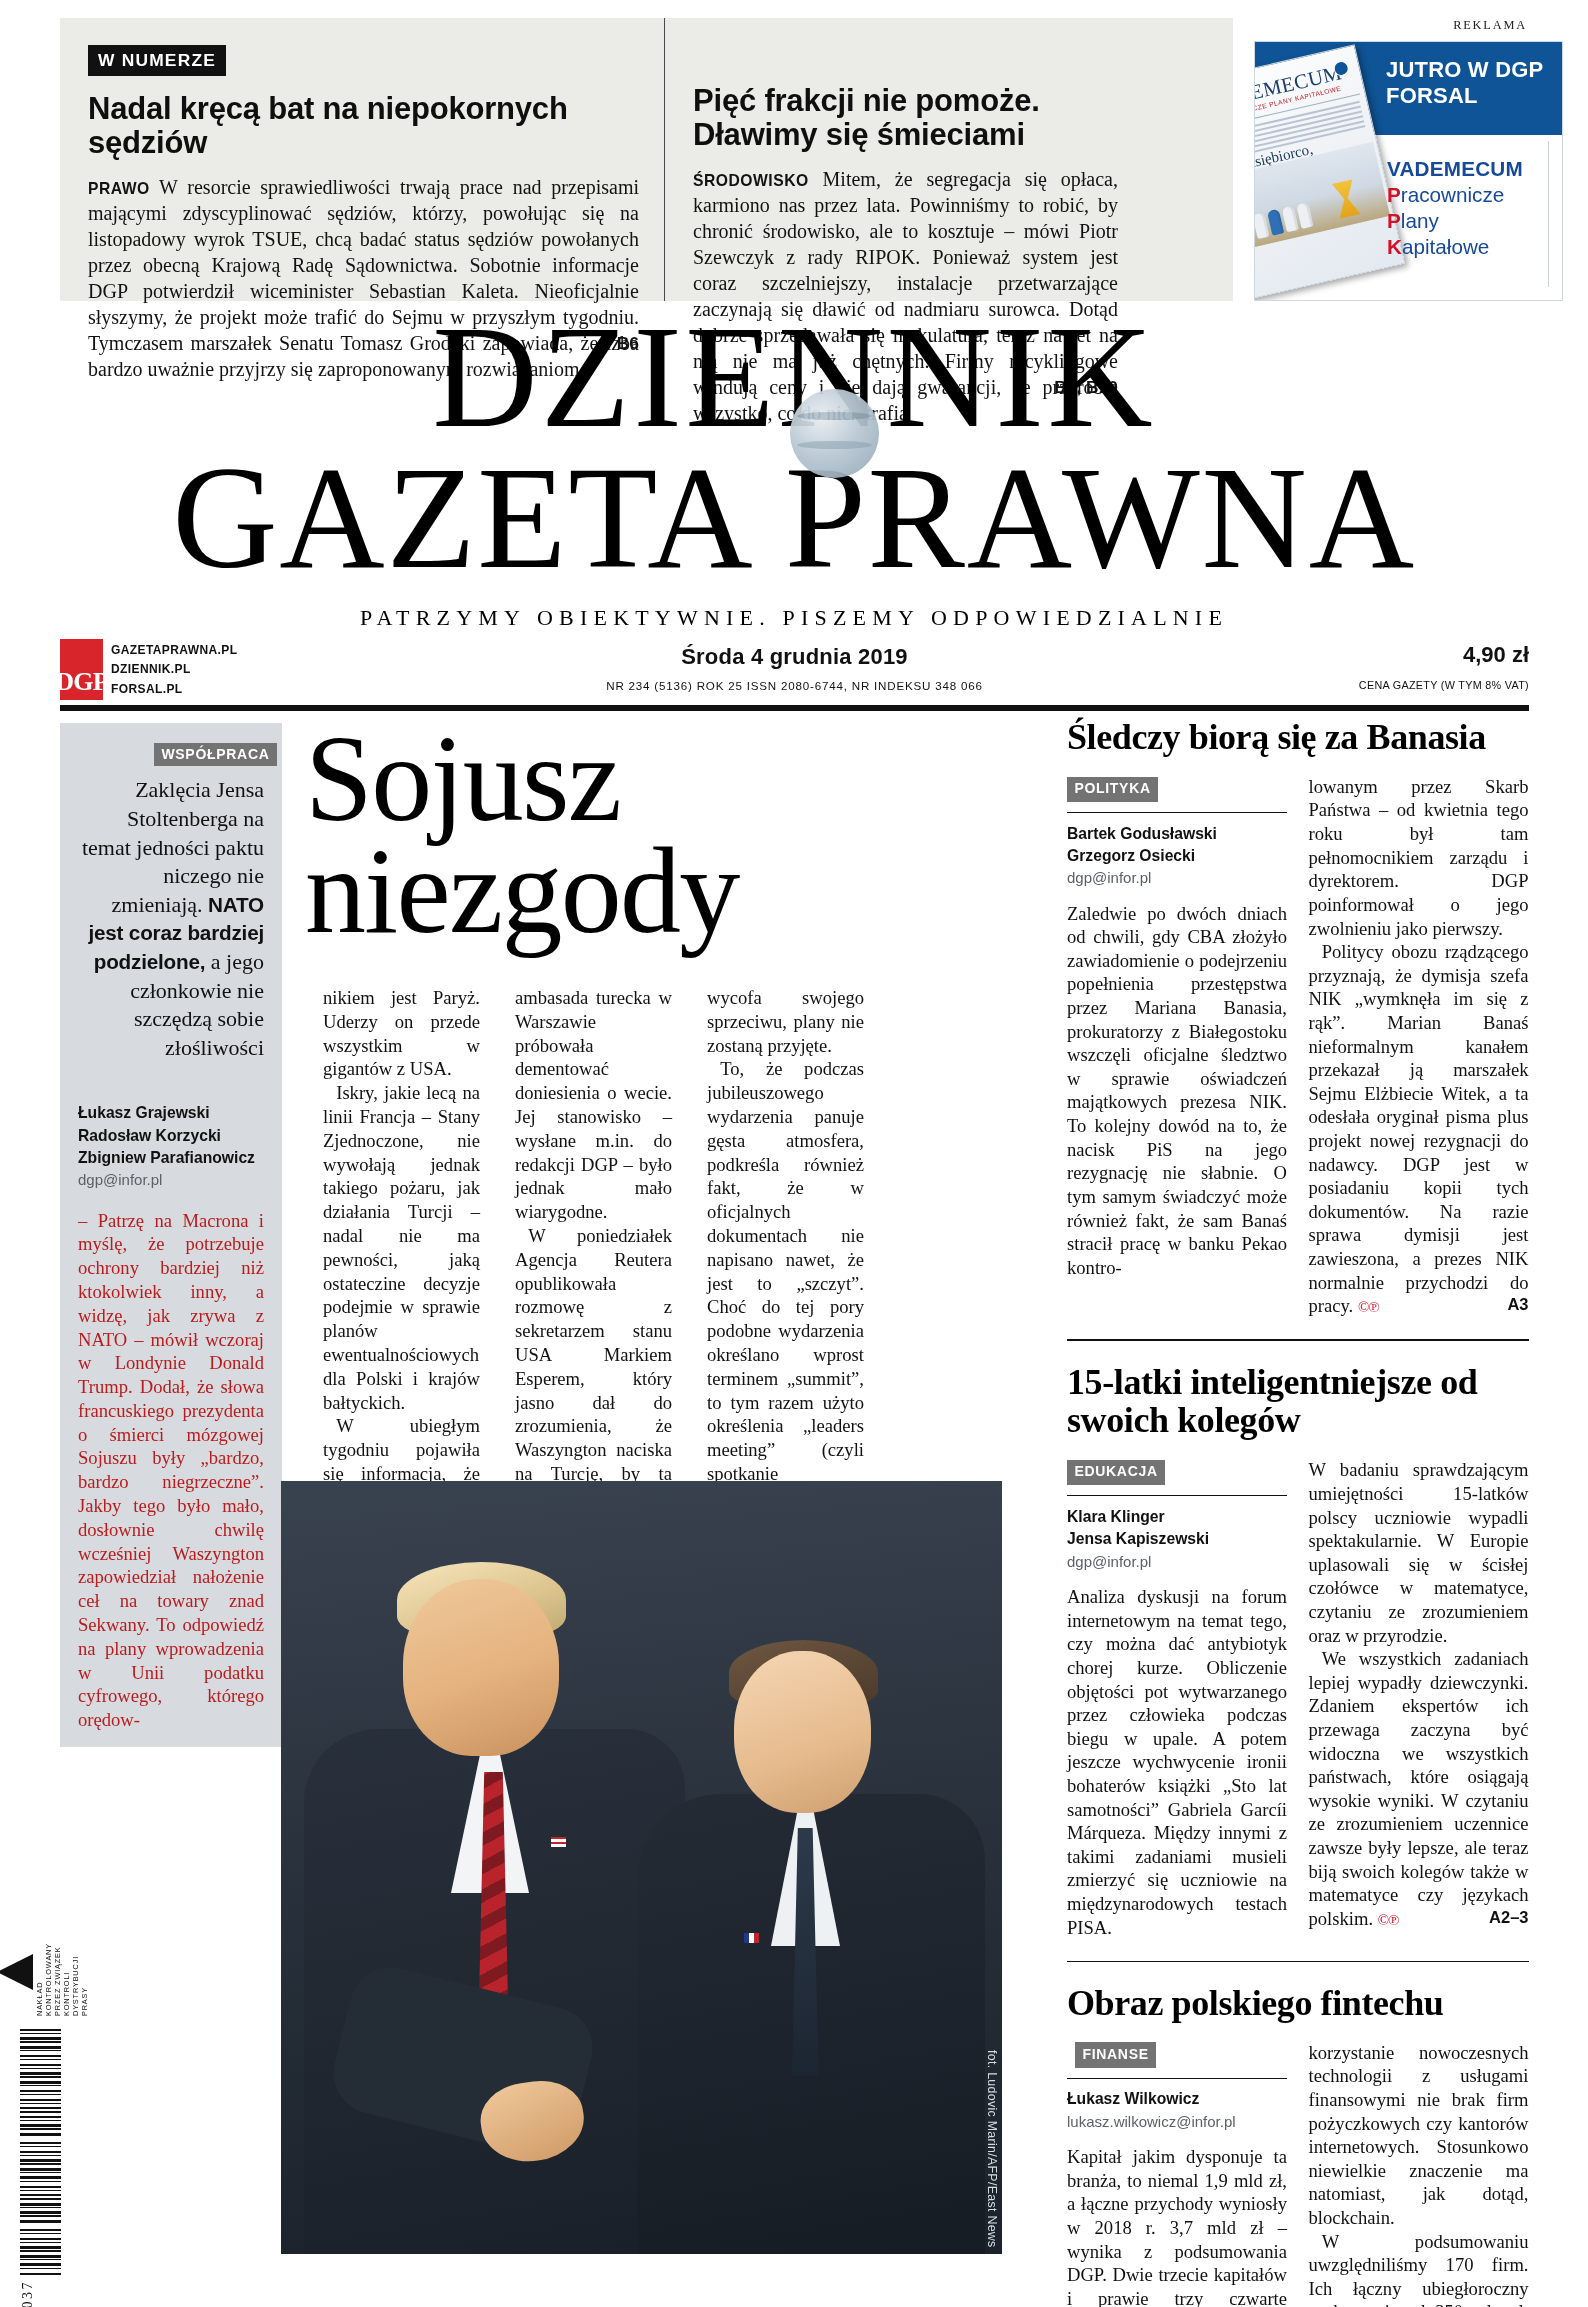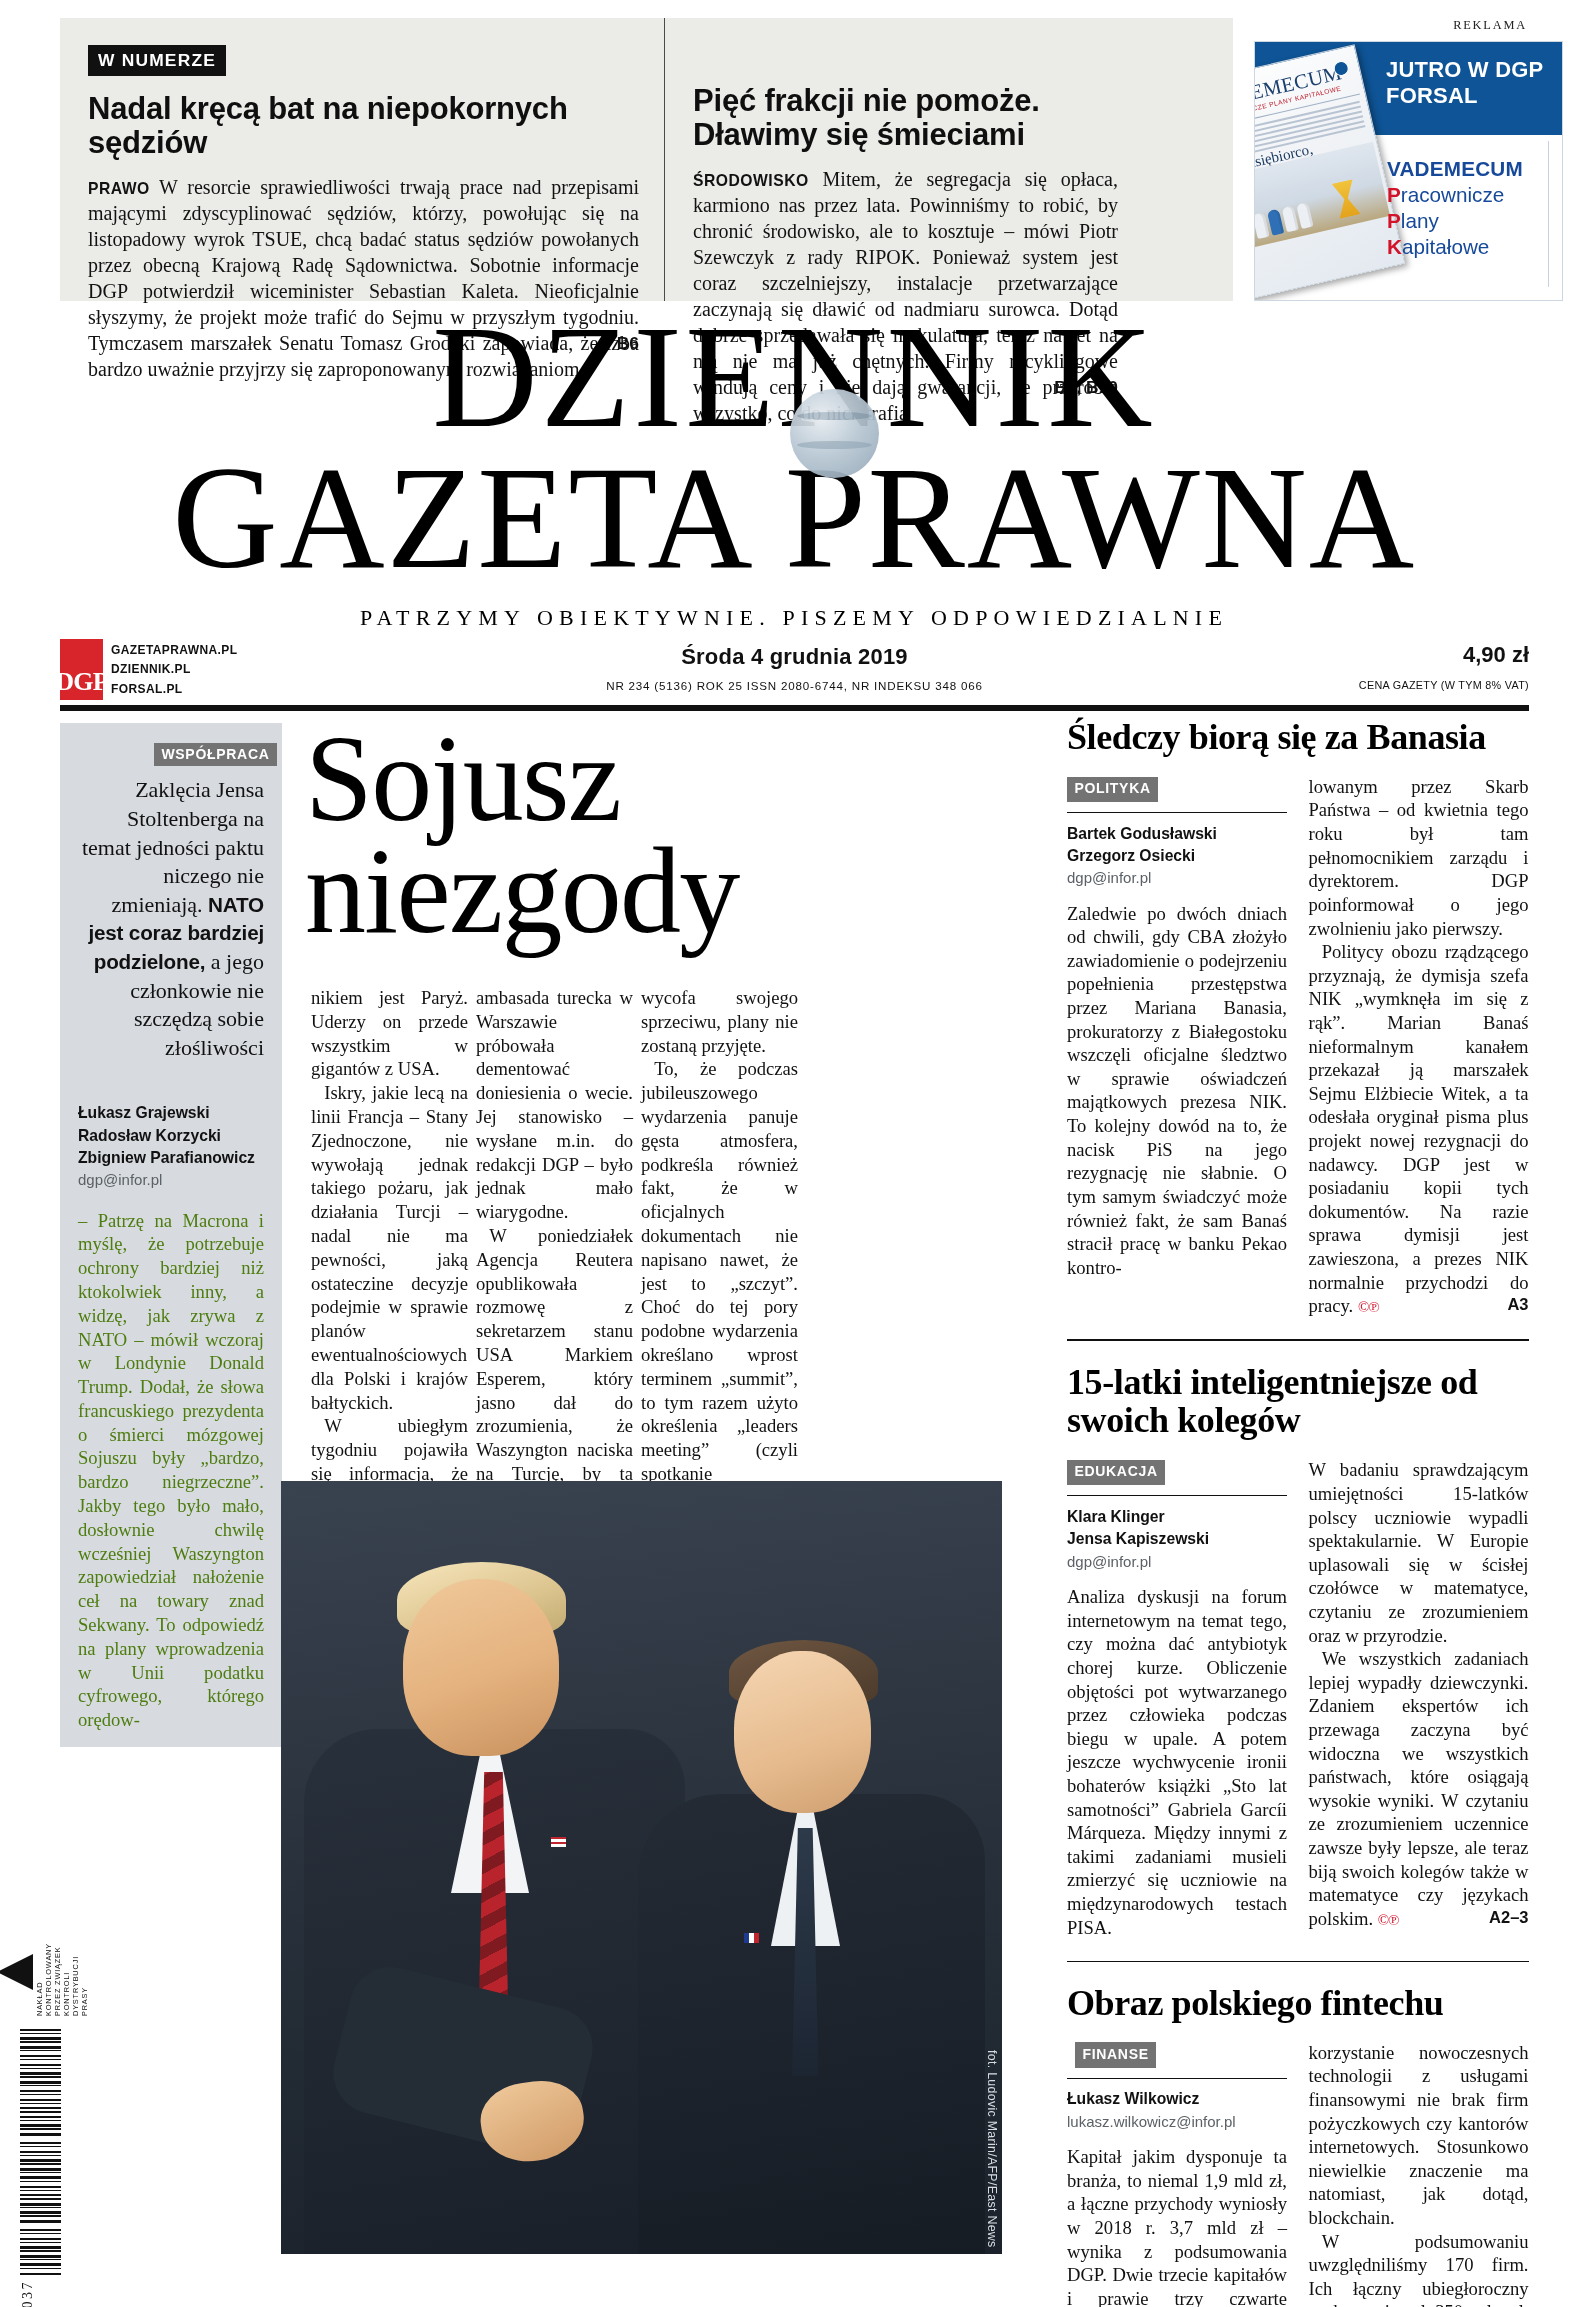--- a/index.html
+++ b/index.html
@@ -252,39 +252,39 @@
   .lead-deck b { font-family:"Liberation Sans", sans-serif; font-size:20.7px; letter-spacing:-0.2px;}
   .byline {
     margin-top: 40px;
     font-family:"Liberation Sans", sans-serif;
     font-weight: bold; font-size: 15.7px; line-height:1.42; color:#111;
   }
   .byline .mail { font-weight: normal; color:#5b6166; font-size:15px; }
   .side-body {
     margin-top: 18px;
     font-family:"Liberation Serif", serif;
-    font-size: 18.6px; line-height:1.28; color:#4d7c0f; text-align:justify;
+    font-size: 18.6px; line-height:1.28; color:#b91c1c; text-align:justify;
     hyphens: auto;
   }
 
   .lead-headline {
     flex: 1; padding-left: 23px;
   }
   .lead-headline h1 {
     font-family:"Liberation Serif", serif;
     font-weight: normal;
     font-size: 122px;
     line-height: 0.92;
     letter-spacing: -1.7px;
     color:#000;
   }
 
   .lead-cols {
-    position:absolute; left: 251px; top: 0; width: 680px;
-    display:flex; gap: 8px;
+    position:absolute; left: 263px; top: 0; width: 680px;
+    display:flex; gap: 35px;
     padding-top: 263px;
   }
   .lead-col {
     width: 157px;
     font-family:"Liberation Serif", serif;
     font-size: 18.6px; line-height:1.28; color:#111; text-align:justify;
     hyphens:auto;
   }
   .lead-col p { text-indent: 13.2px; }
   .lead-col p:first-child { text-indent: 0; }

